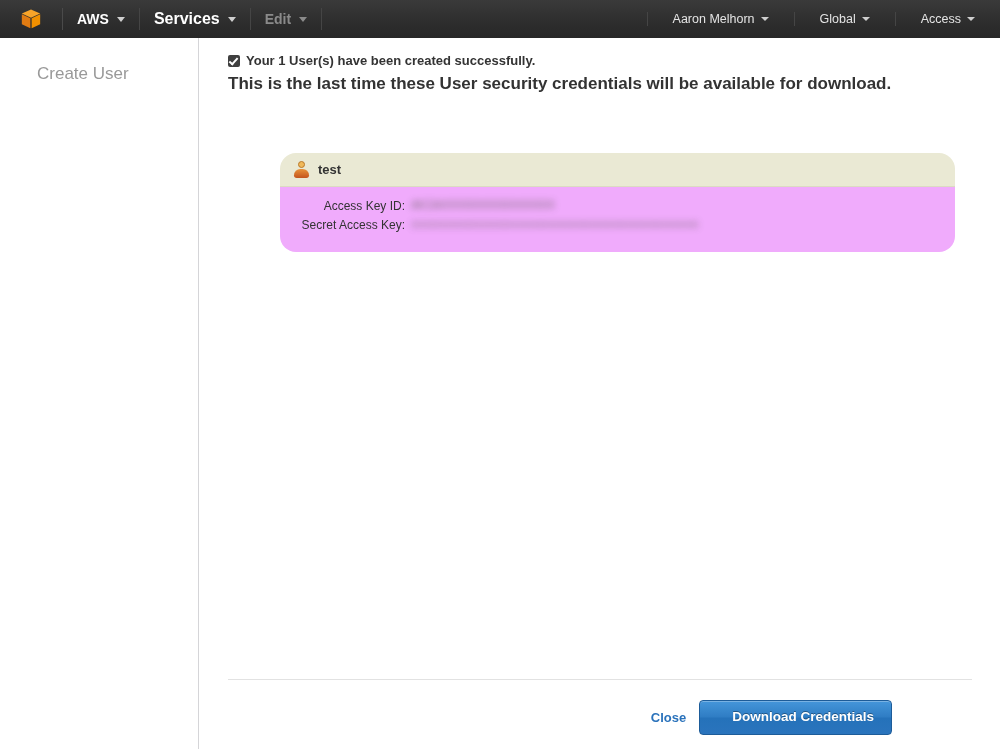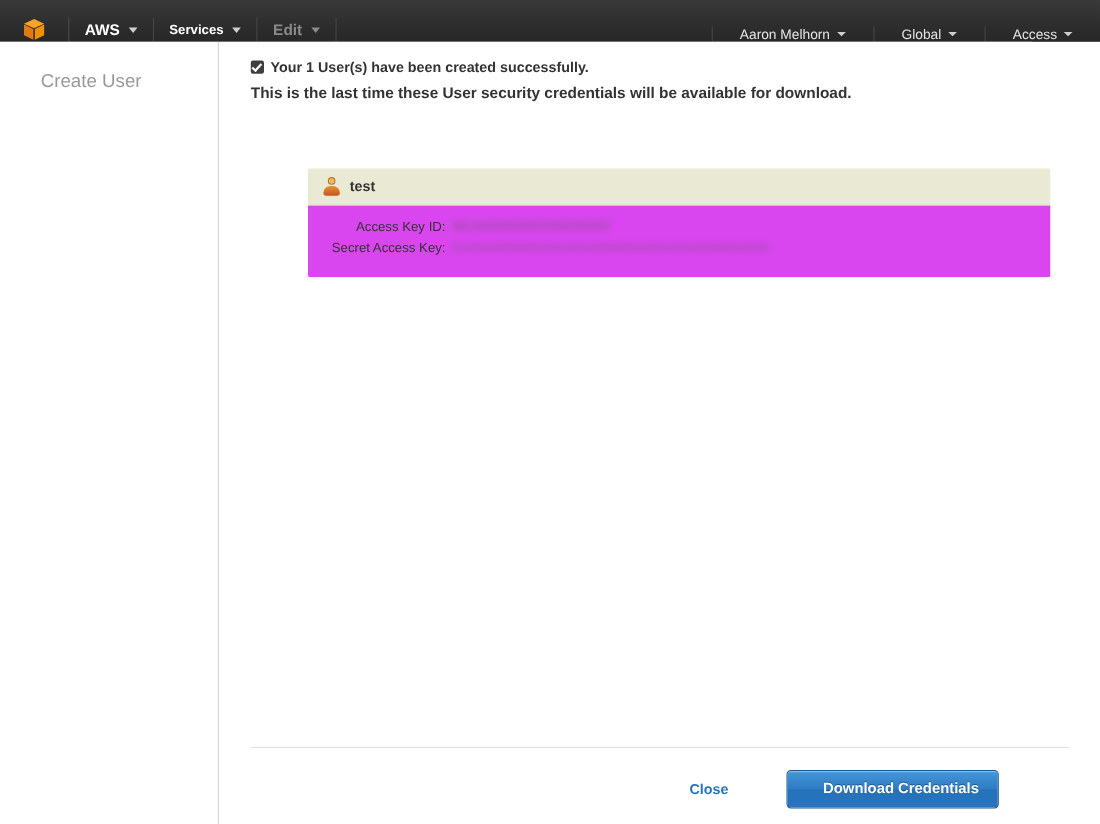--- a/index.html
+++ b/index.html
@@ -16,21 +16,21 @@
   }
 
   
   .navbar {
     position: absolute;
     left: 0; top: 0;
     width: 1000px;
     height: 38px;
     background: linear-gradient(180deg, #3a3a3a 0%, #2e2e2e 55%, #272727 100%);
     display: flex;
-    align-items: flex-end;
+    align-items: center;
     box-sizing: border-box;
   }
   .nav-left {
     display: flex;
     align-items: stretch;
   }
   .nav-right {
     margin-left: auto;
     display: flex;
     align-items: stretch;
@@ -51,21 +51,21 @@
     display: flex;
     align-items: center;
     padding: 0 14px;
     color: #ffffff;
     font-size: 14px;
     font-weight: bold;
     border-right: 1px solid #454545;
     white-space: nowrap;
     cursor: pointer;
   }
-  .nav-item.services { font-size: 12px; }
+  .nav-item.services { font-size: 16px; }
   .nav-item.disabled { color: #8a8a8a; cursor: default; }
   .nav-right .nav-item {
     font-weight: normal;
     font-size: 12.5px;
     border-right: none;
     border-left: 1px solid #454545;
     color: #e4e4e4;
     padding: 0 25px;
   }
   .caret {
@@ -138,21 +138,21 @@
   .checkbox-icon::after {
     content: "";
     position: absolute;
     left: 3px; top: 1px;
     width: 3px; height: 7px;
     border: solid #ffffff;
     border-width: 0 2px 2px 0;
     transform: rotate(42deg);
   }
   .msg-line2 {
-    font-size: 14px;
+    font-size: 17px;
     font-weight: bold;
     color: #333333;
     margin-top: 5px;
     line-height: 18px;
   }
   .msg-line3 {
     font-size: 13px;
     color: #444444;
     margin-top: 8px;
     line-height: 18px;
@@ -175,21 +175,21 @@
     color: #3b73b9;
     cursor: pointer;
   }
 
   
   .cred-panel {
     position: absolute;
     left: 80px;
     top: 115px;
     width: 675px;
-    border-radius: 2px;
+    border-radius: 16px;
     overflow: hidden;
     box-sizing: border-box;
   }
   .cred-head {
     background: #eae9d4;
     padding: 8px 0 8px 14px;
     display: flex;
     align-items: center;
     border-bottom: 1px solid #dcdbc2;
   }
@@ -215,21 +215,21 @@
     width: 15px; height: 9px;
     background: linear-gradient(180deg, #e8923a 0%, #c4541d 100%);
     border-radius: 7px 7px 3px 3px;
   }
   .cred-user-name {
     font-size: 13px;
     font-weight: bold;
     color: #333333;
   }
   .cred-body {
-    background: #d946ef;
+    background: #f0abfc;
     padding: 9px 0 18px 0;
   }
   .cred-row {
     display: flex;
     align-items: center;
     height: 19px;
   }
   .cred-label {
     width: 125px;
     text-align: right;
@@ -253,25 +253,24 @@
   .footer-divider {
     position: absolute;
     left: 28px;
     top: 641px;
     width: 744px;
     height: 1px;
     background: #e2e2e2;
   }
   .footer-actions {
     position: absolute;
-    right: 30px;
+    right: 46px;
     top: 662px;
     display: flex;
     align-items: center;
-    gap: 40px;
   }
   .close-link {
     font-size: 13px;
     font-weight: bold;
     color: #2a72bb;
     margin-right: 13px;
     cursor: pointer;
   }
   .btn-primary {
     background: linear-gradient(180deg, #4596da 0%, #2f7dc4 48%, #2572ba 52%, #2a74bd 100%);

